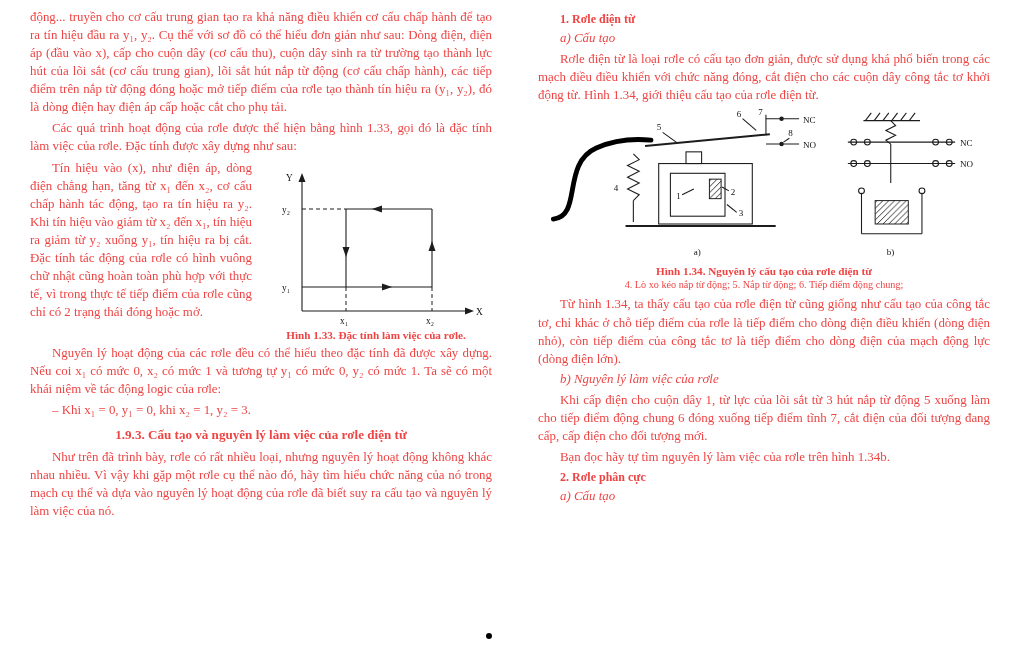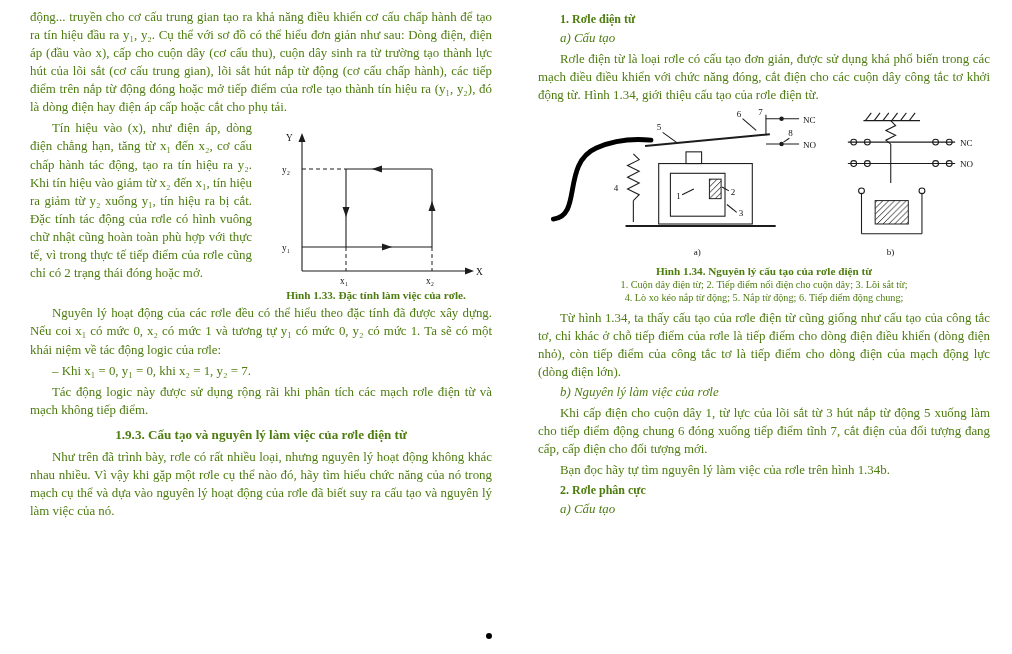--- a/index.html
+++ b/index.html
@@ -1,18 +1,18 @@
 <!DOCTYPE html>
 <html><head>
 <meta charset="utf-8">
 <style>
   html,body{margin:0;padding:0;background:#d9d9d9;}
   .page{
     width:1012px;height:654px;background:#ffffff;position:relative;
-    font-family:"Liberation Serif","DejaVu Serif",serif;color:#4d7c0f;
+    font-family:"Liberation Serif","DejaVu Serif",serif;color:#ef4444;
     overflow:hidden;box-shadow:0 0 4px rgba(0,0,0,.3);
   }
   .col{position:absolute;top:8px;}
   .col-left{left:30px;width:462px;}
   .col-right{left:538px;width:452px;}
   p{margin:0 0 3px;text-indent:22px;text-align:justify;font-size:12.9px;line-height:1.4;}
   .noindent{text-indent:0;}
   .clear{clear:both;}
   .sec-head{font-weight:bold;font-size:13.1px;margin:8px 0 5px;text-indent:0;text-align:center;}
   .num-head{font-weight:bold;font-size:12px;margin:4px 0 4px;text-indent:22px;text-align:left;}
@@ -31,20 +31,21 @@
   svg text{font-family:"Liberation Serif","DejaVu Serif",serif;font-size:10px;fill:#111;}
   svg text.small{font-size:9.3px;}
 </style>
 </head>
 <body>
 
 <div class="page">
 
   <div class="col col-left">
     <p class="noindent">động... truyền cho cơ cấu trung gian tạo ra khả năng điều khiển cơ cấu chấp hành để tạo ra tín hiệu đầu ra y₁, y₂. Cụ thể với sơ đồ có thể hiểu đơn giản như sau: Dòng điện, điện áp (đầu vào x), cấp cho cuộn dây (cơ cấu thu), cuộn dây sinh ra từ trường tạo thành lực hút của lõi sắt (cơ cấu trung gian), lõi sắt hút nắp từ động (cơ cấu chấp hành), các tiếp điểm trên nắp từ động đóng hoặc mở tiếp điểm của rơle tạo thành tín hiệu ra (y₁, y₂), đó là dòng điện hay điện áp cấp hoặc cắt cho phụ tải.</p>
+    <p>Các quá trình hoạt động của rơle được thể hiện bằng hình 1.33, gọi đó là đặc tính làm việc của rơle. Đặc tính được xây dựng như sau:</p>
 
     <div class="fig133">
       <svg width="228" height="166" viewBox="0 0 228 166">
 
         <line class="ln" x1="40" y1="150" x2="208" y2="150"></line>
         <polygon class="fillshape" points="212,150 203,146.5 203,153.5"></polygon>
         <line class="ln" x1="40" y1="150" x2="40" y2="16"></line>
         <polygon class="fillshape" points="40,12 36.5,21 43.5,21"></polygon>
         <text x="24" y="20" class="small">Y</text>
         <text x="214" y="154" class="small">X</text>
@@ -65,22 +66,21 @@
         <text x="20" y="52" class="small">y₂</text>
         <text x="20" y="130" class="small">y₁</text>
         <text x="78" y="163" class="small">x₁</text>
         <text x="164" y="163" class="small">x₂</text>
       </svg>
       <div class="fig-caption">Hình 1.33. Đặc tính làm việc của rơle.</div>
     </div>
 
     <p>Tín hiệu vào (x), như điện áp, dòng điện chẳng hạn, tăng từ x₁ đến x₂, cơ cấu chấp hành tác động, tạo ra tín hiệu ra y₂. Khi tín hiệu vào giảm từ x₂ đến x₁, tín hiệu ra giảm từ y₂ xuống y₁, tín hiệu ra bị cắt. Đặc tính tác động của rơle có hình vuông chữ nhật cũng hoàn toàn phù hợp với thực tế, vì trong thực tế tiếp điểm của rơle cũng chỉ có 2 trạng thái đóng hoặc mở.</p>
     <p class="clear">Nguyên lý hoạt động của các rơle đều có thể hiểu theo đặc tính đã được xây dựng. Nếu coi x₁ có mức 0, x₂ có mức 1 và tương tự y₁ có mức 0, y₂ có mức 1. Ta sẽ có một khái niệm về tác động logic của rơle:</p>
-    <p>– Khi x₁ = 0, y₁ = 0, khi x₂ = 1, y₂ = 7.</p>
-    <p>Tác động logic này được sử dụng rộng rãi khi phân tích các mạch rơle điện từ và mạch không tiếp điểm.</p>
+    <p>– Khi x₁ = 0, y₁ = 0, khi x₂ = 1, y₂ = 3.</p>
     <div class="sec-head">1.9.3. Cấu tạo và nguyên lý làm việc của rơle điện từ</div>
     <p>Như trên đã trình bày, rơle có rất nhiều loại, nhưng nguyên lý hoạt động không khác nhau nhiều. Vì vậy khi gặp một rơle cụ thể nào đó, hãy tìm hiểu chức năng của nó trong mạch cụ thể và dựa vào nguyên lý hoạt động của rơle đã biết suy ra cấu tạo và nguyên lý làm việc của nó.</p>
   </div>
 
   <div class="col col-right">
     <div class="num-head">1. Rơle điện từ</div>
     <div class="it-head">a) Cấu tạo</div>
     <p>Rơle điện từ là loại rơle có cấu tạo đơn giản, được sử dụng khá phổ biến trong các mạch điều điều khiển với chức năng đóng, cắt điện cho các cuộn dây công tắc tơ khởi động từ. Hình 1.34, giới thiệu cấu tạo của rơle điện từ.</p>
 
     <div class="fig134">
@@ -155,21 +155,20 @@
           <line class="ln" x1="320" y1="130" x2="382" y2="130"></line>
           <line class="ln" x1="382" y1="130" x2="382" y2="88"></line>
           <circle class="ln" cx="320" cy="86" r="3"></circle>
           <circle class="ln" cx="382" cy="86" r="3"></circle>
           <rect x="334" y="96" width="34" height="24" fill="url(#hatch)" stroke="#1c1c1c" stroke-width="1"></rect>
           <text x="346" y="152" class="small">b)</text>
         </g>
       </svg>
       <div class="fig-caption">Hình 1.34. Nguyên lý cấu tạo của rơle điện từ</div>
       <div class="fig-legend">
-        <div>1. Cuộn dây điện từ; 2. Tiếp điểm nối điện cho cuộn dây; 3. Lõi sắt từ;</div>
         <div>4. Lò xo kéo nắp từ động; 5. Nắp từ động; 6. Tiếp điểm động chung;</div>
       </div>
     </div>
 
     <p>Từ hình 1.34, ta thấy cấu tạo của rơle điện từ cũng giống như cấu tạo của công tắc tơ, chỉ khác ở chỗ tiếp điểm của rơle là tiếp điểm cho dòng điện điều khiển (dòng điện nhỏ), còn tiếp điểm của công tắc tơ là tiếp điểm cho dòng điện của mạch động lực (dòng điện lớn).</p>
     <div class="it-head">b) Nguyên lý làm việc của rơle</div>
     <p>Khi cấp điện cho cuộn dây 1, từ lực của lõi sắt từ 3 hút nắp từ động 5 xuống làm cho tiếp điểm động chung 6 đóng xuống tiếp điểm tĩnh 7, cắt điện của đối tượng đang cấp, cấp điện cho đối tượng mới.</p>
     <p>Bạn đọc hãy tự tìm nguyên lý làm việc của rơle trên hình 1.34b.</p>
     <div class="num-head">2. Rơle phân cực</div>
     <div class="it-head">a) Cấu tạo</div>

